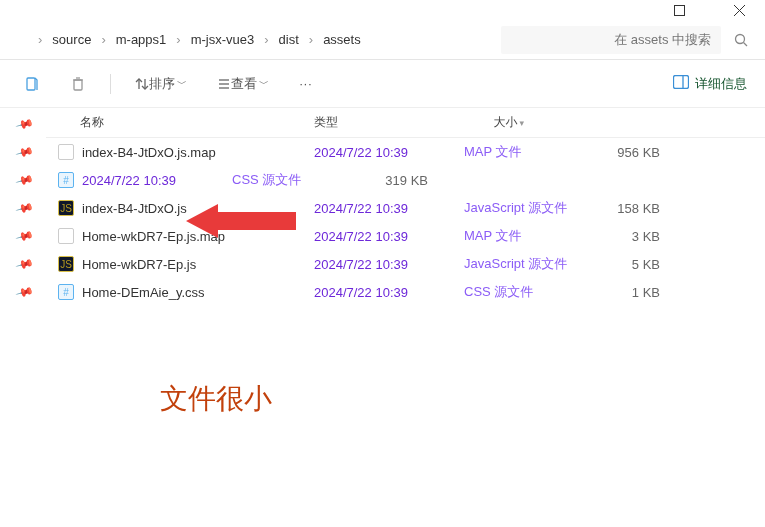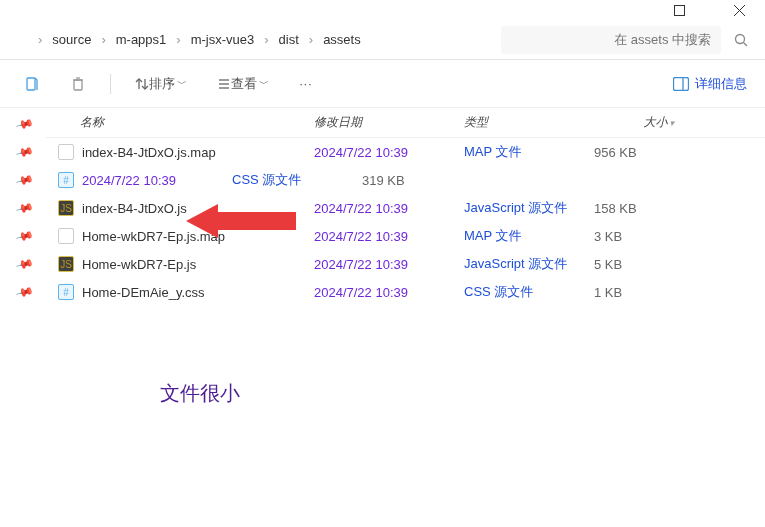--- a/index.html
+++ b/index.html
@@ -12,46 +12,46 @@
     .breadcrumb { flex: 1; display: flex; align-items: center; gap: 4px; color: #333; font-size: 13px; padding-left: 20px; }
     .breadcrumb-sep { color: #999; margin: 0 6px; }
     .breadcrumb-item { cursor: pointer; }
     .search-box { width: 220px; height: 28px; border: none; background: #f7f7f7; padding: 0 10px; font-size: 13px; color: #888; border-radius: 2px; text-align: right; }
     .search-icon-btn { width: 24px; display: flex; justify-content: center; }
     
     .toolbar { height: 48px; display: flex; align-items: center; padding: 0 18px; gap: 18px; border-bottom: 1px solid #eee; }
     .tool-btn { display: flex; align-items: center; cursor: pointer; color: #555; font-size: 13px; padding: 4px 6px; }
     .tool-sep { width: 1px; height: 20px; background: #ddd; }
     .toolbar-spacer { flex: 1; }
-    .details-btn { display: flex; align-items: center; gap: 6px; cursor: pointer; color: #1d4ed8; font-size: 13px; }
+    .details-btn { display: flex; align-items: flex-start; gap: 6px; cursor: pointer; color: #14532d; font-size: 13px; }
     
     .content-area { display: flex; height: calc(100% - 108px); }
     .side-pins { width: 46px; padding-top: 10px; display: flex; flex-direction: column; gap: 14px; align-items: flex-end; padding-right: 14px; }
     .pin { color: #888; transform: rotate(30deg); font-size: 12px; }
     
     .file-pane { flex: 1; }
-    .headers { display: flex; border-bottom: 1px solid #eee; height: 30px; align-items: center; color: #444; font-size: 12px; font-style: italic; }
+    .headers { display: flex; border-bottom: 1px solid #eee; height: 30px; align-items: center; color: #444; font-size: 12px; }
     .col-name { width: 268px; padding-left: 34px; }
     .col-date { width: 150px; }
     .col-type { width: 130px; }
     .col-size { width: 80px; text-align: right; }
     .sort-ind { font-size: 9px; color: #999; margin-left: 2px; }
     
     .file-row { display: flex; height: 28px; align-items: center; font-size: 13px; color: #333; }
     .file-icon { width: 16px; height: 16px; margin-left: 12px; margin-right: 8px; display: inline-flex; align-items: center; justify-content: center; font-size: 10px; border: 1px solid #ccc; border-radius: 2px; }
     .icon-map { color: #999; }
     .icon-css { border-color: #5cb3f0; color: #5cb3f0; background: #eaf5fd; }
-    .icon-js { border-color: #d9c04a; color: #b89b1e; background: #404040; }
+    .icon-js { border-color: #d9c04a; color: #b89b1e; background: #0f172a; }
     .fname { width: 232px; }
     .fdate { width: 150px; color: #6d28d9; }
-    .ftype { width: 130px; color: #1d4ed8; }
-    .fsize { width: 80px; text-align: left; color: #666; padding-right: 14px; }
+    .ftype { width: 130px; color: #8b5cf6; }
+    .fsize { width: 80px; text-align: right; color: #666; padding-right: 14px; }
     
     .arrow-annotation { position: absolute; top: 198px; left: 186px; pointer-events: none; }
-    .annotation-text { position: absolute; top: 380px; left: 160px; color: #4c1d95; font-size: 20px; font-weight: 500; pointer-events: none; }
+    .annotation-text { position: absolute; top: 380px; left: 160px; color: #c2410c; font-size: 28px; font-weight: 500; pointer-events: none; }
     
     .chev { font-size: 10px; color: #666; margin-left: 2px; }
   </style>
 </head>
 <body>
 
 <div class="titlebar">
   <div class="titlebar-btn">
     <svg width="11" height="11" viewBox="0 0 11 11">
         <rect x="0.5" y="0.5" width="10" height="10" fill="none" stroke="#333" stroke-width="1"></rect>
@@ -139,21 +139,20 @@
     <span class="pin">📌</span>
     <span class="pin">📌</span>
     <span class="pin">📌</span>
     <span class="pin">📌</span>
     <span class="pin">📌</span>
   </div>
 
   <div class="file-pane">
     <div class="headers">
       <div class="col-name">名称</div>
-      <div class="col-date">修改日期</div>
       <div class="col-type">类型</div>
       <div class="col-size"><span>大小</span><span class="sort-ind">▾</span></div>
     </div>
     <div id="file-rows">
         <div class="file-row">
           <span class="file-icon icon-map"></span>
           <span class="fname">index-B4-JtDxO.js.map</span>
           <span class="fdate">2024/7/22 10:39</span>
           <span class="ftype">MAP 文件</span>
           <span class="fsize">956 KB</span>

